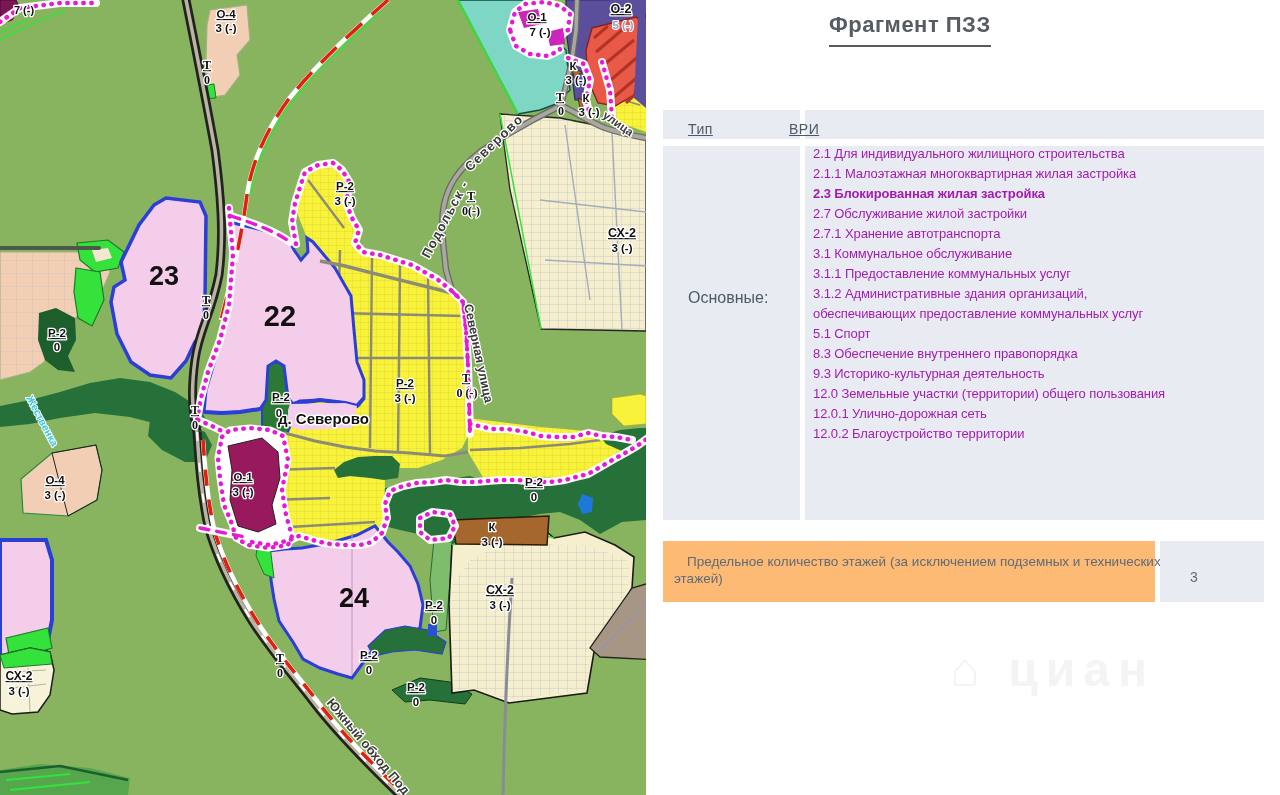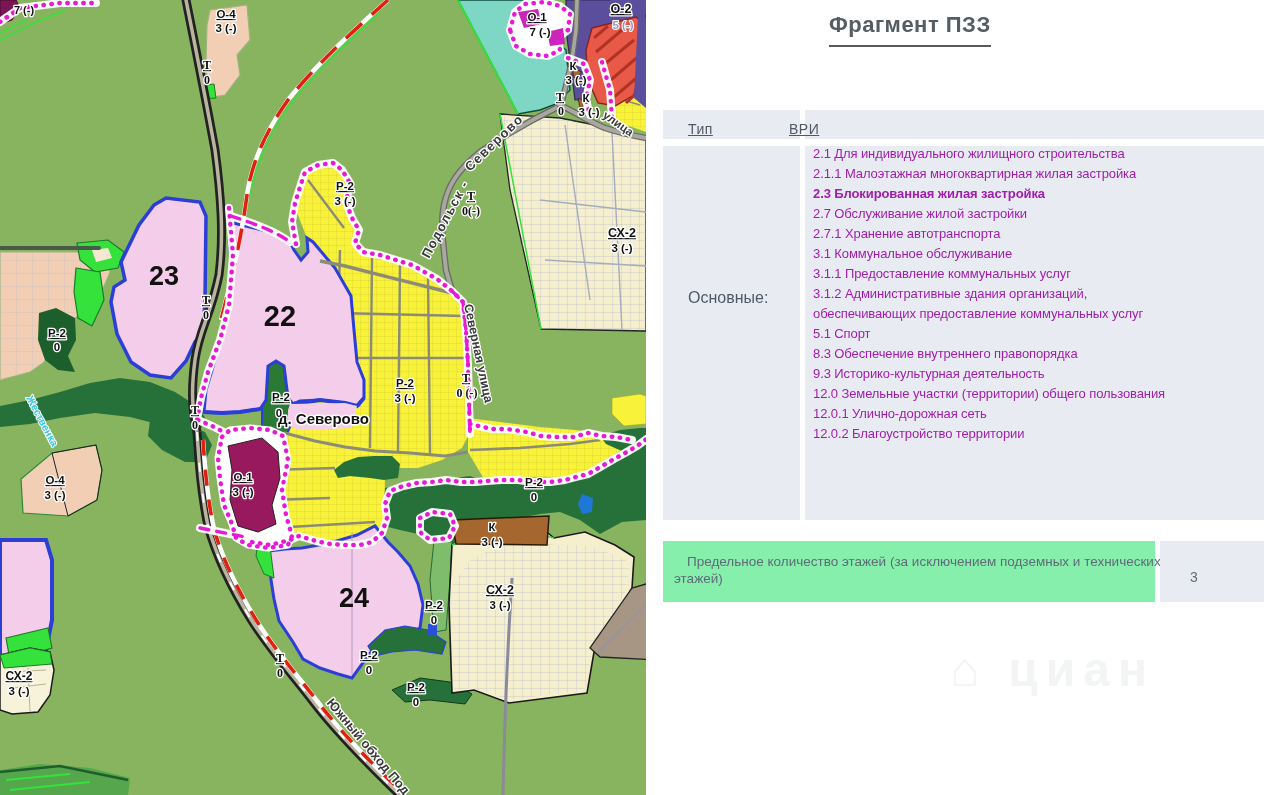--- a/index.html
+++ b/index.html
@@ -3,21 +3,21 @@
 html,body{margin:0;padding:0;width:1280px;height:795px;background:#fff;font-family:"Liberation Sans",sans-serif;overflow:hidden}
 #wrap{position:relative;width:1280px;height:795px}
 svg{position:absolute;left:0;top:0}
 .abs{position:absolute}
 #title{left:829px;top:12px;font-size:22px;font-weight:bold;letter-spacing:0.5px;color:#555d63;border-bottom:2px solid #5a5a5a;padding-bottom:7px;white-space:nowrap;display:inline-block}
 #subtitle{left:680px;top:66px;font-size:17px;letter-spacing:0.4px;color:#5b656d}
 .cell{background:#e8ecf2;position:absolute}
 .hdr{font-size:14px;color:#4d5a66;letter-spacing:0.5px;text-decoration:underline;}
 #list{position:absolute;left:813px;top:144px;font-size:13px;color:#a21caf;line-height:20px;letter-spacing:-0.1px}
 #osn{position:absolute;left:688px;top:289px;font-size:16px;color:#4d5a66}
-#bt1{position:absolute;left:663px;top:541px;width:492px;height:61px;background:#86efac;font-size:13.5px;color:#5e6b78}
+#bt1{position:absolute;left:663px;top:541px;width:492px;height:61px;background:#fdba74;font-size:13.5px;color:#5e6b78}
 #bt1 div{padding:12px 0 0 11px;text-indent:13px;line-height:17px;white-space:nowrap}
 #bt2{position:absolute;left:1160px;top:541px;width:104px;height:61px;background:#e8ecf2}
 #bt2 span{position:absolute;left:30px;top:28px;font-size:14px;color:#5e6b78}
 #wm{position:absolute;left:950px;top:642px;color:#f3f4f4;font-size:48px;font-weight:bold;letter-spacing:8px}
 </style></head>
 <body>
 <div id="wrap">
 <svg width="646" height="795" viewBox="0 0 646 795">
 <defs>
 <pattern id="ygrid" width="8" height="7" patternUnits="userSpaceOnUse">

